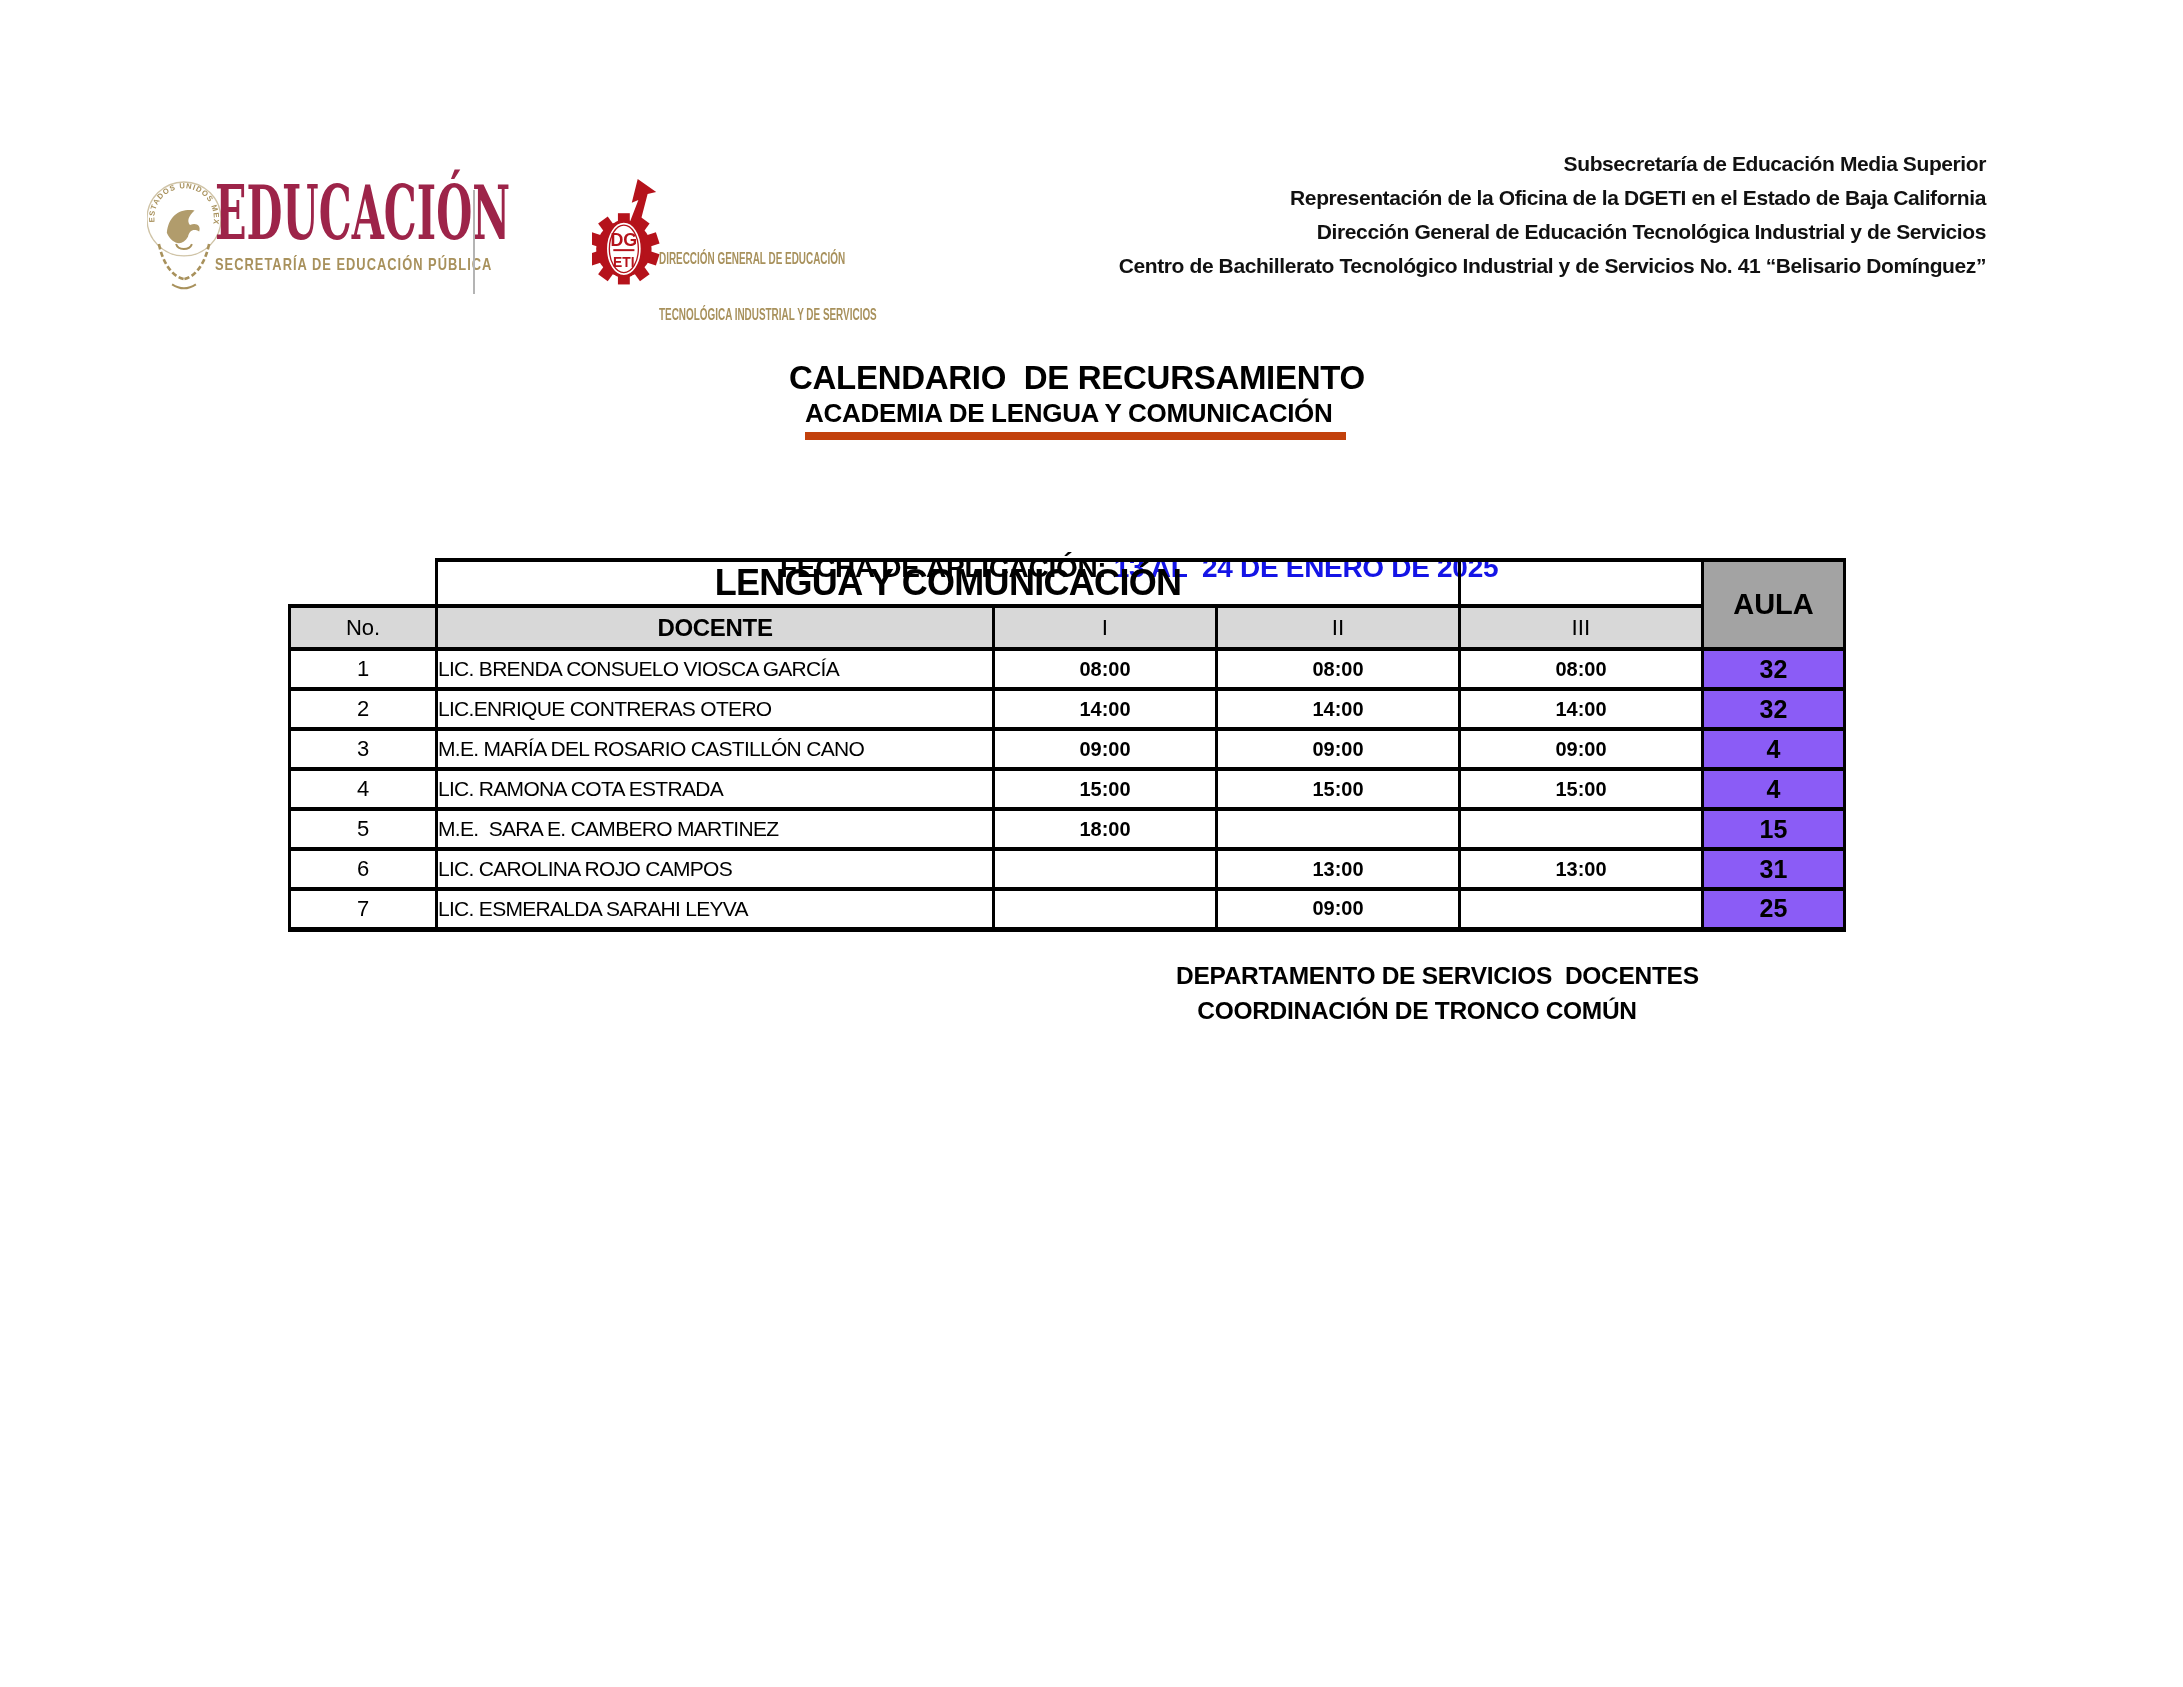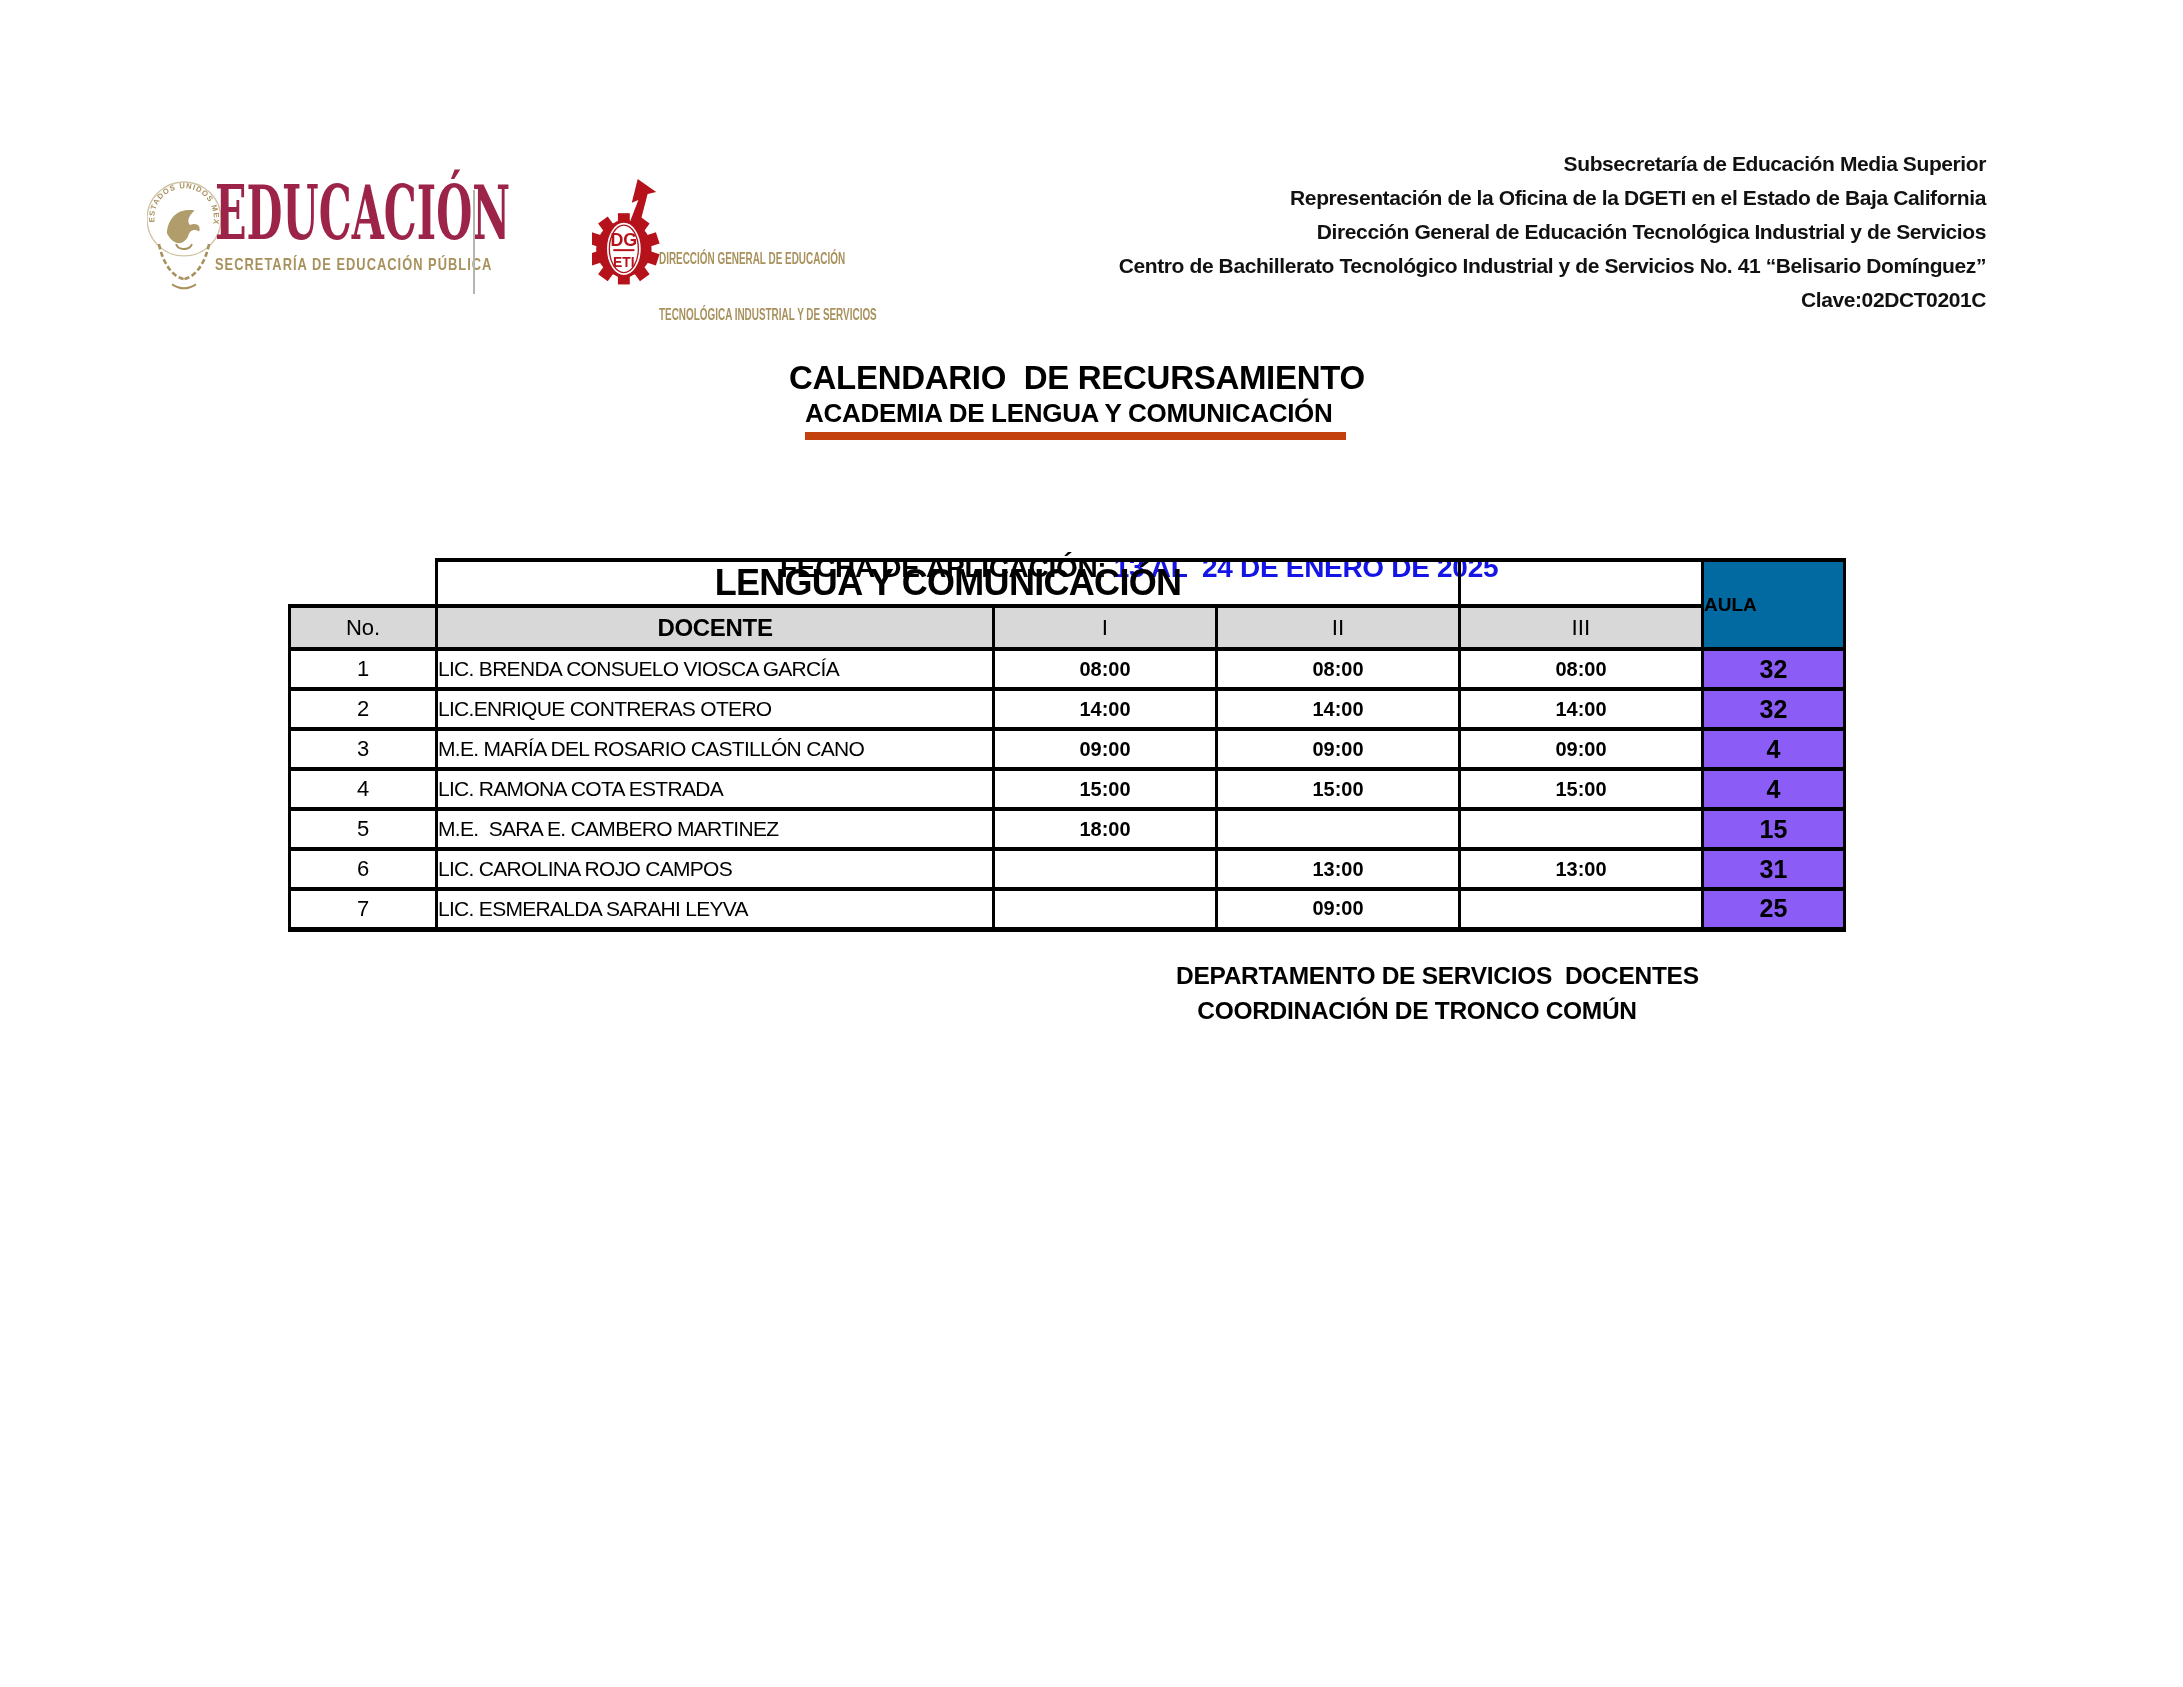--- a/index.html
+++ b/index.html
@@ -37,21 +37,21 @@
   #sched{position:absolute;left:288px;top:558px;border-collapse:collapse;table-layout:fixed;}
   #sched th,#sched td{border:3.3px solid #000;border-top-width:4px;border-bottom-width:4px;
       padding:0;overflow:hidden;vertical-align:middle;}
   #sched tr:last-child td{border-bottom-width:5.3px;}
   .ghost{border:none !important;background:#ffffff;}
   .group-hdr{font-weight:bold;font-size:36px;text-align:center;white-space:pre;letter-spacing:-0.7px;}
   .colhdr th{background:#D8D8D8;}
   th.h-no{font-weight:normal;font-size:22px;}
   th.h-doc{font-weight:bold;font-size:24px;letter-spacing:-0.3px;}
   th.h-rom{font-weight:normal;font-size:22.5px;}
-  .aula-hdr{background:#0369a1;font-weight:bold;font-size:19px;}
+  .aula-hdr{background:#a3a3a3;font-weight:bold;font-size:29px;text-align:center;}
   td.c-no{text-align:center;font-size:22px;}
   td.c-doc{text-align:left;font-size:21px;letter-spacing:-0.7px;padding-left:4px;white-space:pre;}
   td.c-time{text-align:center;font-weight:bold;font-size:20px;}
   td.c-aula{text-align:center;font-weight:bold;font-size:25px;background:#8b5cf6;}
 
   
   #footer{left:1176px;top:958px;width:482px;text-align:center;font-weight:bold;
       font-size:24.5px;line-height:35px;letter-spacing:-0.3px;}
   #footer div{white-space:pre;}
 </style>
@@ -109,21 +109,20 @@
     <div>DIRECCIÓN GENERAL DE EDUCACIÓN</div>
     <div>TECNOLÓGICA INDUSTRIAL Y DE SERVICIOS</div>
   </div>
 </div>
 
 <div class="abs" id="hdr-right">
   <div>Subsecretaría de Educación Media Superior</div>
   <div>Representación de la Oficina de la DGETI en el Estado de Baja California</div>
   <div>Dirección General de Educación Tecnológica Industrial y de Servicios</div>
   <div>Centro de Bachillerato Tecnológico Industrial y de Servicios No. 41 “Belisario Domínguez”</div>
-  <div>Clave:02DCT0201C</div>
 </div>
 
 <div class="abs" id="title1">CALENDARIO  DE RECURSAMIENTO</div>
 <div class="abs" id="title2">
   <span>ACADEMIA DE LENGUA Y COMUNICACIÓN </span>
 </div>
 <div class="abs" id="fecha">
   <span>FECHA DE APLICACIÓN: </span><span class="blue">13 AL  24 DE ENERO DE 2025</span>
 </div>
 

